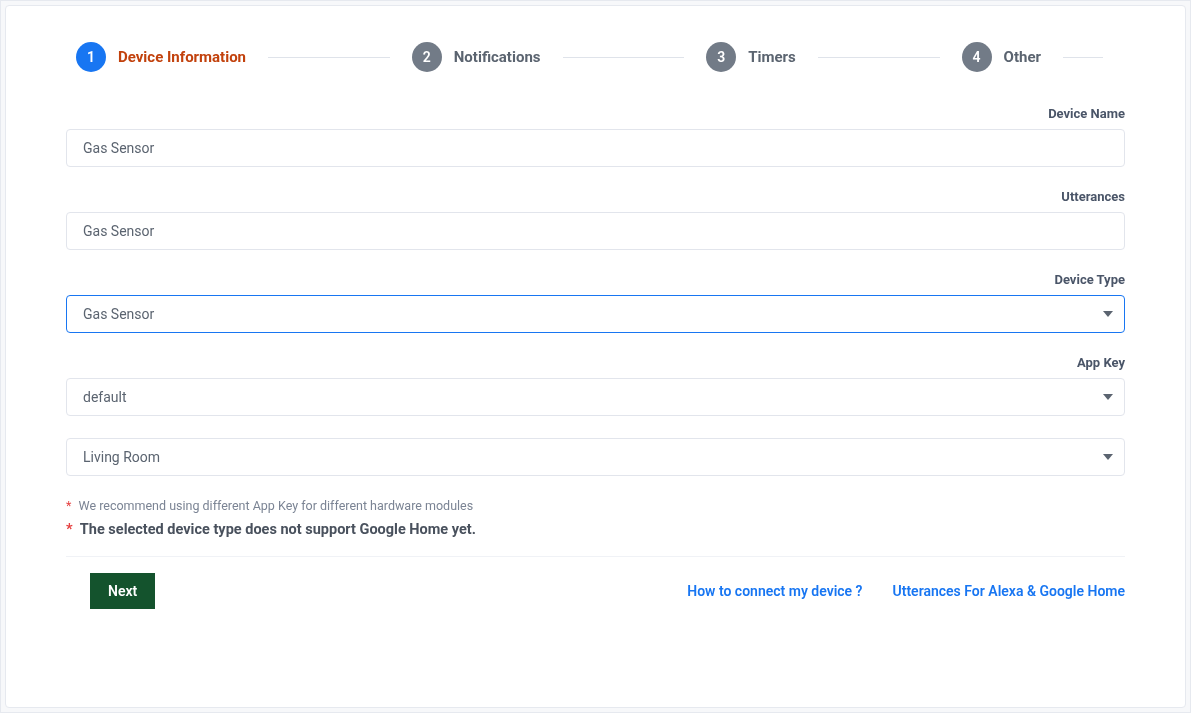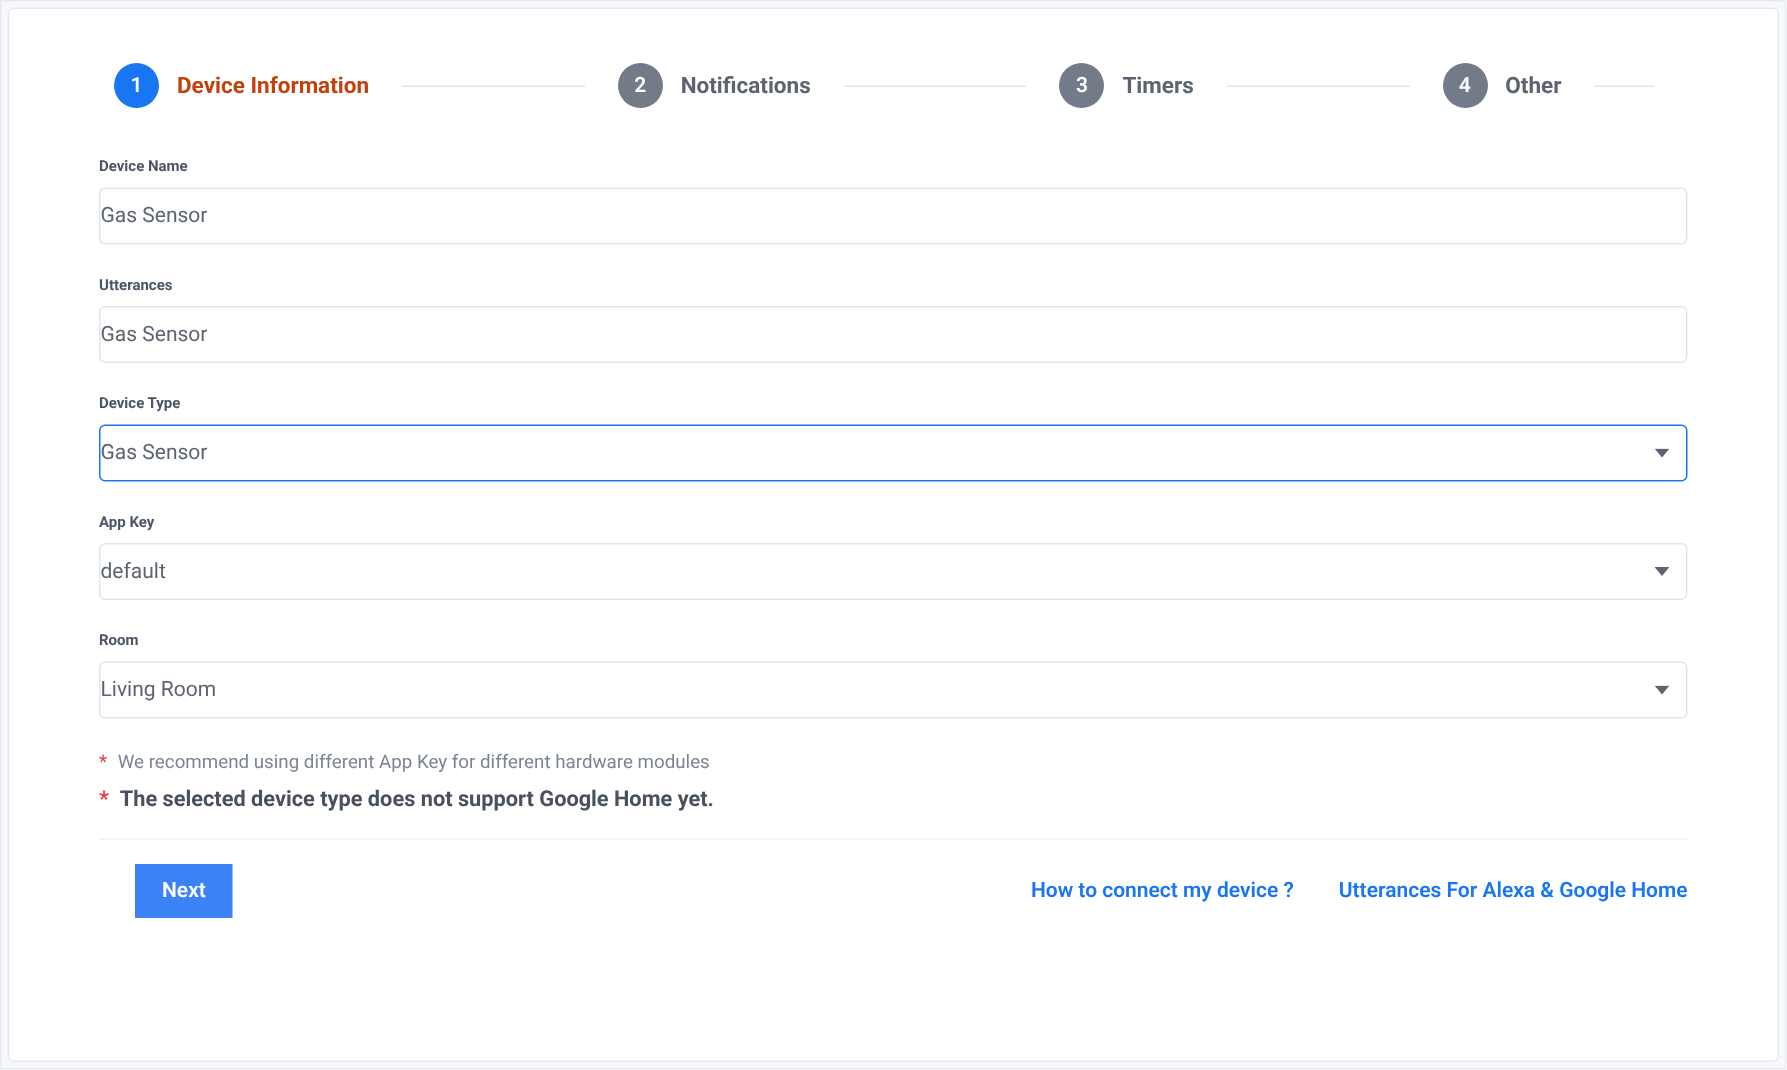--- a/index.html
+++ b/index.html
@@ -68,29 +68,30 @@
   }
   .step-line.tail {
     width: 40px;
     flex: 0 0 40px;
   }
 
   
   .form-group { margin-bottom: 22px; }
   .label {
     display: block;
-    font-size: 10px;
+    font-size: 13px;
     font-weight: 700;
     color: #4a5568;
     margin-bottom: 8px;
+    text-align: right;
   }
   .input, .select {
     width: 100%;
     height: 38px;
-    padding: 6px 0;
+    padding: 6px 16px;
     font-size: 14px;
     color: #5b6470;
     background: #fff;
     border: 1px solid #e2e5ec;
     border-radius: 4px;
     font-family: inherit;
   }
   .select.focused {
     border: 1px solid #1876f2;
   }
@@ -137,21 +138,21 @@
     margin: 18px 0 16px 0;
   }
 
   .footer {
     display: flex;
     align-items: center;
     justify-content: space-between;
     padding-left: 24px;
   }
   .btn-next {
-    background: #3b82f6;
+    background: #14532d;
     color: #fff;
     border: none;
     border-radius: 0;
     padding: 10px 18px;
     font-size: 14px;
     font-weight: 600;
     cursor: pointer;
     font-family: inherit;
   }
   .footer-links {
@@ -218,21 +219,20 @@
     <div class="form-group">
       <label class="label">App Key</label>
       <div class="select-wrap">
         <select class="select">
           <option>default</option>
         </select>
       </div>
     </div>
 
     <div class="form-group">
-      <label class="label">Room</label>
       <div class="select-wrap">
         <select class="select">
           <option>Living Room</option>
         </select>
       </div>
     </div>
 
     <div class="notes">
       <p class="note-line">
         <span class="ast">*</span>

